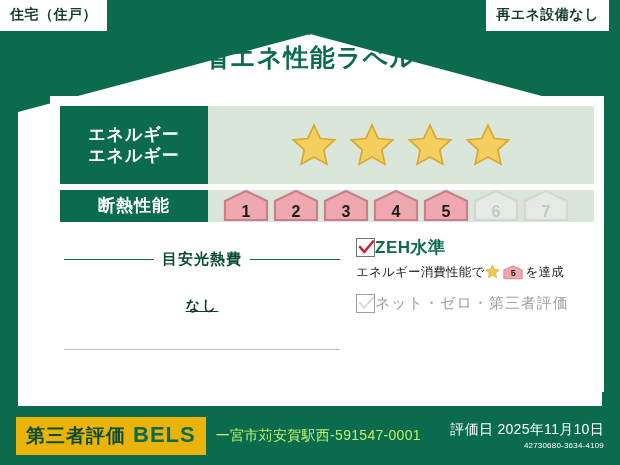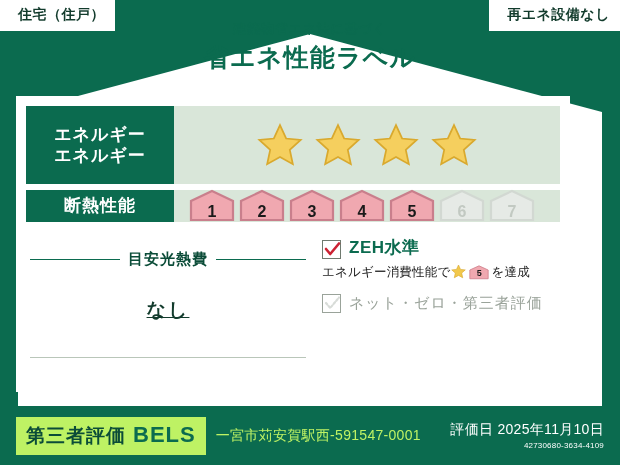--- a/index.html
+++ b/index.html
@@ -19,47 +19,47 @@
   }
 
   
   .corner-tag {
     position:absolute;
     background:#ffffff;
     color:#123b2c;
     font-size:14px;
     font-weight:bold;
     letter-spacing:.5px;
-    padding:6px 10px 7px 18px;
+    padding:6px 10px 7px 10px;
     white-space:nowrap;
     z-index:6;
   }
   #tag-dwelling { left:0; top:0; }
-  #tag-renewable { right:0; top:0;text-align:right; }
+  #tag-renewable { right:11px; top:0;text-align:right; }
 
   
   #title-block {
     position:absolute;
     left:0; right:0; top:20px;
     text-align:center;
     z-index:5;
   }
   #title-sub {
     font-size:13px; font-weight:bold; color:#0b6b4f;
     letter-spacing:.8px;
   }
   #title-main {
     font-size:25px; font-weight:bold; color:#0b6b4f;
     letter-spacing:1.2px; margin-top:3px;
   }
 
   
   #label-body {
     position:absolute;
-    left:16px; top:96px;
+    left:50px; top:96px;
     width:554px; height:296px;
     background:#ffffff;
     z-index:5;
   }
 
   
   .perf-row { display:flex; align-items:stretch; }
   #row-energy { height:78px; margin:10px 0 0 0; }
   #row-insul  { height:32px; margin:6px 0 0 0; }
 
@@ -110,29 +110,29 @@
   #cost-header {
     display:flex; align-items:center; gap:8px;
     margin-top:20px;
   }
   .rule { flex:1; height:1px; background:#0b6b4f; }
   #cost-title {
     font-size:15px; font-weight:bold; color:#0b4c38;
     letter-spacing:1px; white-space:nowrap;
   }
   #cost-value {
-    text-align:center; font-size:19px; font-weight:bold;
+    text-align:center; font-size:14px; font-weight:bold;
     color:#123b2c; margin-top:28px; letter-spacing:2px;text-decoration:underline;
   }
   #cost-underline {
     margin-top:34px; height:1px; background:#b9c6b9;
   }
 
   
-  .check-line { display:flex; align-items:flex-end; gap:8px; }
+  .check-line { display:flex; align-items:center; }
   .checkbox {
     width:19px; height:19px; flex:0 0 19px;
     border:1px solid #9aa39a; background:#fff;
     position:relative;
   }
   .checkbox.checked { border-color:#6f7a6f; }
   .checkbox svg { position:absolute; left:1px; top:0px; }
   #zeh-title {
     font-size:17px; font-weight:bold; color:#0b6b4f;
     letter-spacing:.5px;
@@ -152,21 +152,21 @@
   #nze-label { font-size:15px; color:#9aa39a; letter-spacing:1px; }
 
   
   #footer {
     position:absolute; left:0; right:0; bottom:0;
     height:59px; background:#0b6b4f;
     display:flex; align-items:center;
     z-index:7;
   }
   #bels-box {
-    background:#bef264; margin-left:16px;
+    background:#eab308; margin-left:16px;
     padding:5px 10px 6px 10px;
     display:flex; align-items:baseline; gap:7px;
   }
   #bels-jp { font-size:19px; font-weight:bold; color:#0b4c38; letter-spacing:1px; }
   #bels-en { font-size:22px; font-weight:bold; color:#0b6b4f; letter-spacing:1px; }
   #footer-address {
     color:#bef264; font-size:14px; font-weight:normal;
     margin-left:10px; letter-spacing:.3px;
   }
   #footer-right {

